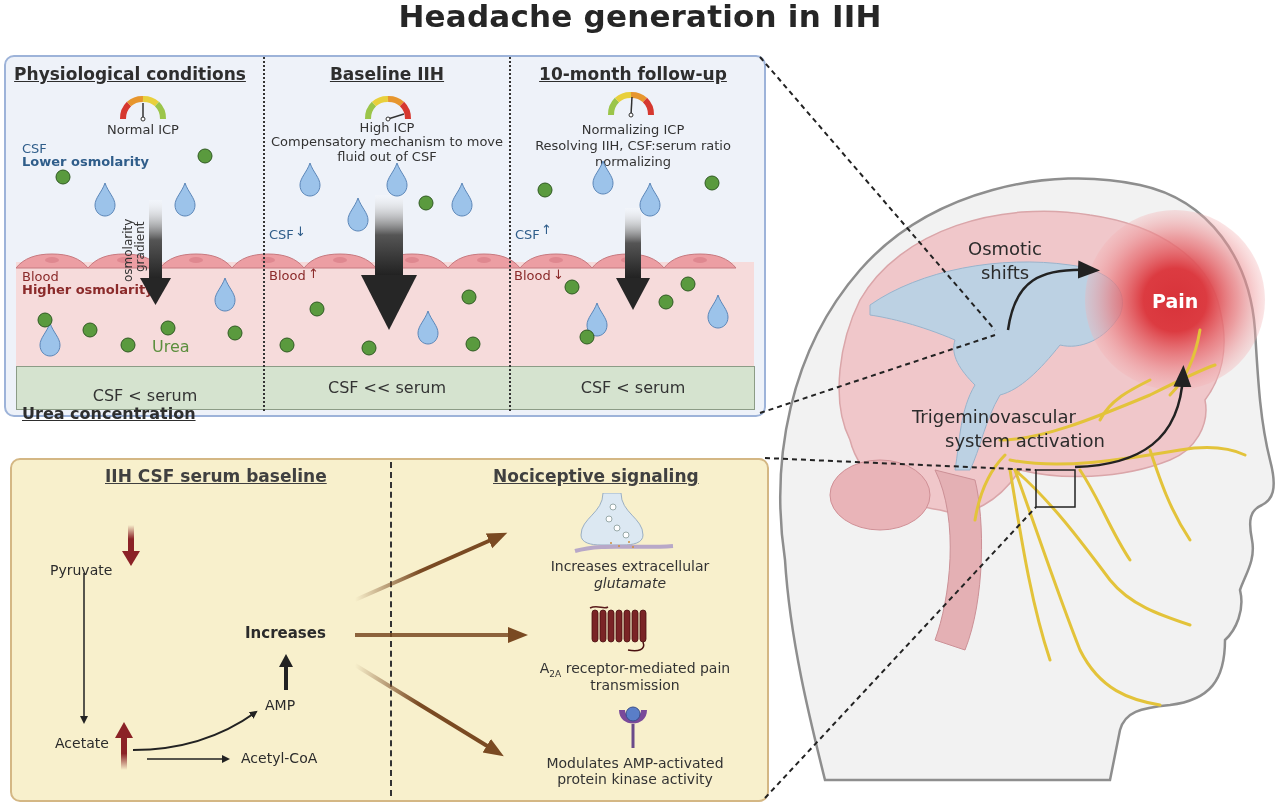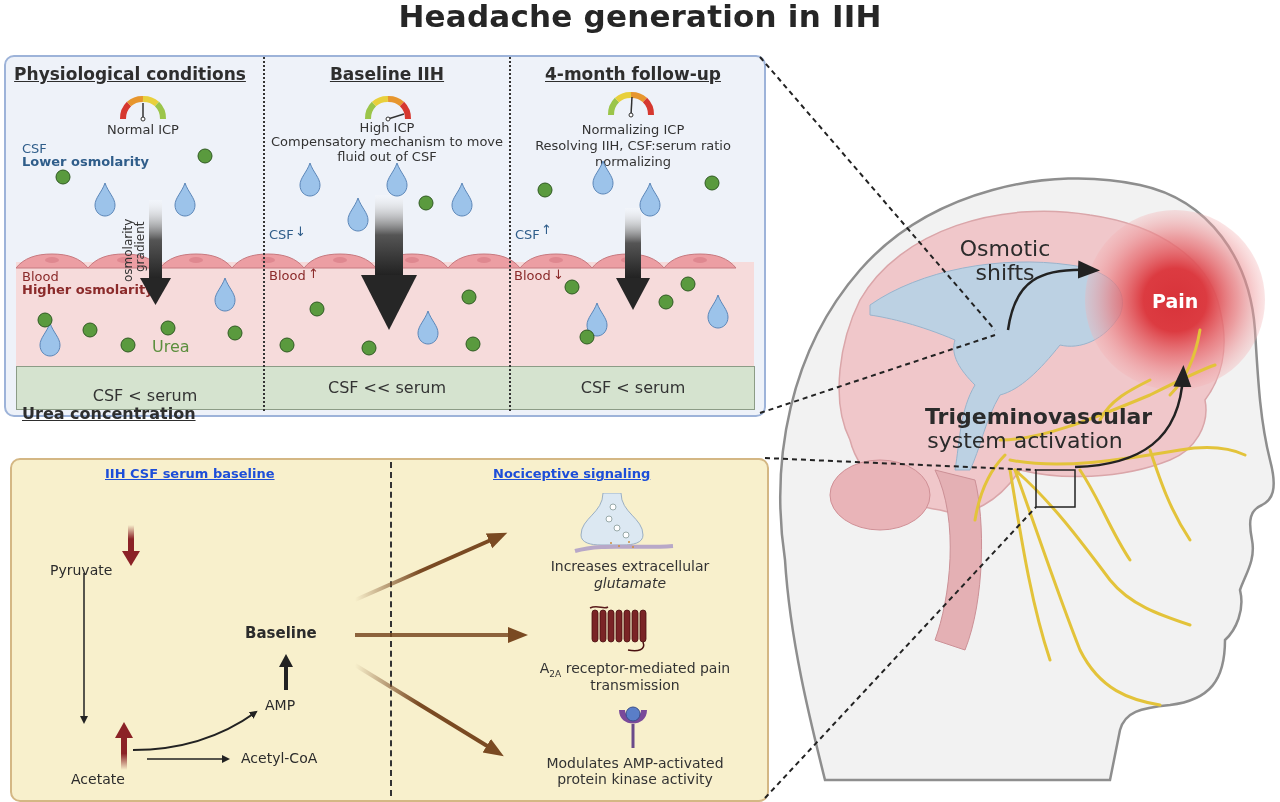--- a/index.html
+++ b/index.html
@@ -17,24 +17,24 @@
   .blue-lbl { color:#2f5d8a; font-size:13px; }
   .blue-bold { color:#2f5d8a; font-size:13px; font-weight:bold; }
   .red-lbl { color:#8b2a2a; font-size:13px; }
   .red-bold { color:#8b2a2a; font-size:13px; font-weight:bold; }
   .green-lbl { color:#5c8f3e; font-size:16px; }
   .ratio { font-size:16px; color:#333; text-align:center; }
 
   
   .bottom-panel { left:10px; top:458px; width:755px; height:340px; background:#f8f0cc; border:2px solid #d4b784; border-radius:10px; }
   .bdiv { left:390px; top:462px; height:334px; border-left:2px dashed #333; }
-  .bhead { font-size:13px; font-weight:600; text-decoration:underline; color:#1d4ed8; }
+  .bhead { font-size:17px; font-weight:600; text-decoration:underline; color:#404040; }
   .metab { font-size:14px; color:#2b2b2b; }
   .nocic { font-size:14px; color:#333; text-align:center; line-height:17px; }
-  .callout { font-size:22px; color:#2b2b2b; text-align:center; line-height:22px; }
+  .callout { font-size:18px; color:#2b2b2b; text-align:center; line-height:22px; }
   .pain-lbl { font-size:19px; color:#ffffff; font-weight:600; }
 </style>
 </head>
 <body>
 
 <div class="abs title">Headache generation in IIH</div>
 
 <div class="abs top-panel"></div>
 <div class="abs blood-band"></div>
 <div class="abs urea-band"></div>
@@ -62,21 +62,21 @@
       <path d="M648,20 C656,10 668,6 684,6 C700,6 712,10 720,20 Z" fill="#ec9ea3" stroke="#c77a80" stroke-width="1"></path>
       <ellipse cx="684" cy="12" rx="7" ry="3" fill="#df8890"></ellipse>
     </g>
 </svg>
 
 <div class="abs col-div" style="left:263px;"></div>
 <div class="abs col-div" style="left:509px;"></div>
 
 <div class="abs col-head" style="left:14px;top:64px;width:232px;">Physiological conditions</div>
 <div class="abs col-head" style="left:265px;top:64px;width:244px;">Baseline IIH</div>
-<div class="abs col-head" style="left:511px;top:64px;width:244px;">4-month follow-up</div>
+<div class="abs col-head" style="left:511px;top:64px;width:244px;">10-month follow-up</div>
 
 <svg class="abs" style="left:117px;top:93px;" width="52" height="30">
   <path d="M6,26 A20,20 0 0 1 12,11" stroke="#d6382f" stroke-width="6" fill="none"></path>
   <path d="M12,11 A20,20 0 0 1 26,6" stroke="#e7962e" stroke-width="6" fill="none"></path>
   <path d="M26,6 A20,20 0 0 1 40,11" stroke="#e8d03c" stroke-width="6" fill="none"></path>
   <path d="M40,11 A20,20 0 0 1 46,26" stroke="#9bc54a" stroke-width="6" fill="none"></path>
   <line x1="26" y1="26" x2="26" y2="10" stroke="#333" stroke-width="1.5"></line>
   <circle cx="26" cy="26" r="2" fill="#fff" stroke="#333"></circle>
 </svg>
 <div class="abs small" style="left:60px;top:122px;width:166px;">Normal ICP</div>
@@ -191,23 +191,23 @@
     </g>
 </svg>
 
 <div class="abs bottom-panel"></div>
 <div class="abs bdiv"></div>
 
 <div class="abs bhead" style="left:105px;top:466px;">IIH CSF serum baseline</div>
 <div class="abs bhead" style="left:493px;top:466px;">Nociceptive signaling</div>
 
 <div class="abs metab" style="left:50px;top:548px;margin-top:14px;">Pyruvate</div>
-<div class="abs metab" style="left:55px;top:771px;margin-left:16px;">Acetate</div>
+<div class="abs metab" style="left:55px;top:735px;">Acetate</div>
 <div class="abs metab" style="left:265px;top:697px;">AMP</div>
-<div class="abs metab" style="left:245px;top:624px;font-weight:bold;font-size:15px;">Baseline</div>
+<div class="abs metab" style="left:245px;top:624px;font-weight:bold;font-size:15px;">Increases</div>
 <div class="abs metab" style="left:241px;top:750px;text-align:right;">Acetyl-CoA</div>
 
 <svg class="abs" style="left:0;top:450px;" width="770" height="352">
   <defs>
     <linearGradient id="redDown" x1="0" y1="0" x2="0" y2="1">
       <stop offset="0" stop-color="#8b2226" stop-opacity="0"></stop>
       <stop offset="0.5" stop-color="#8b2226"></stop>
       <stop offset="1" stop-color="#8b2226"></stop>
     </linearGradient>
     <linearGradient id="redUp" x1="0" y1="1" x2="0" y2="0">
@@ -341,14 +341,14 @@
     <line x1="765" y1="798" x2="1036" y2="507"></line>
   </g>
 
   <path d="M1008,330 C1015,280 1040,268 1090,270" stroke="#222" stroke-width="2.5" fill="none" marker-end="url(#headArrow)"></path>
   <path d="M1075,467 C1140,465 1180,440 1183,375" stroke="#222" stroke-width="2.5" fill="none" marker-end="url(#headArrow)"></path>
 </svg>
 
 <div class="abs callout" style="left:950px;top:238px;width:110px;">Osmotic</div>
 <div class="abs callout" style="left:950px;top:262px;width:110px;">shifts</div>
 <div class="abs pain-lbl" style="left:1152px;top:290px;">Pain</div>
-<div class="abs callout" style="left:925px;top:406px;width:210px;font-weight:bold;">Trigeminovascular</div>
+<div class="abs callout" style="left:889px;top:406px;width:210px;">Trigeminovascular</div>
 <div class="abs callout" style="left:920px;top:430px;width:210px;">system activation</div>
 
 </body></html>

